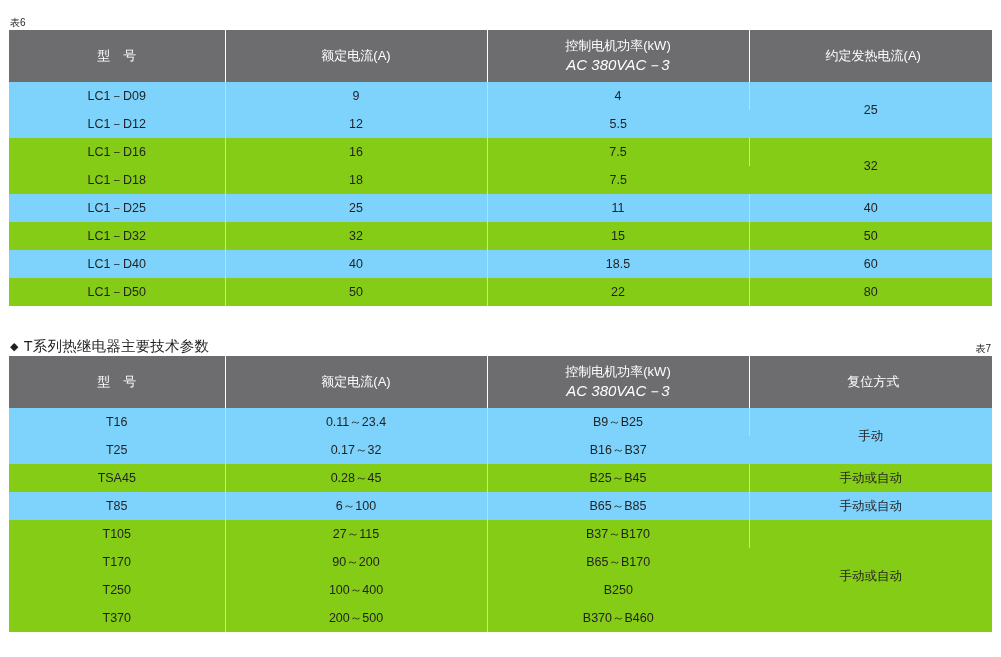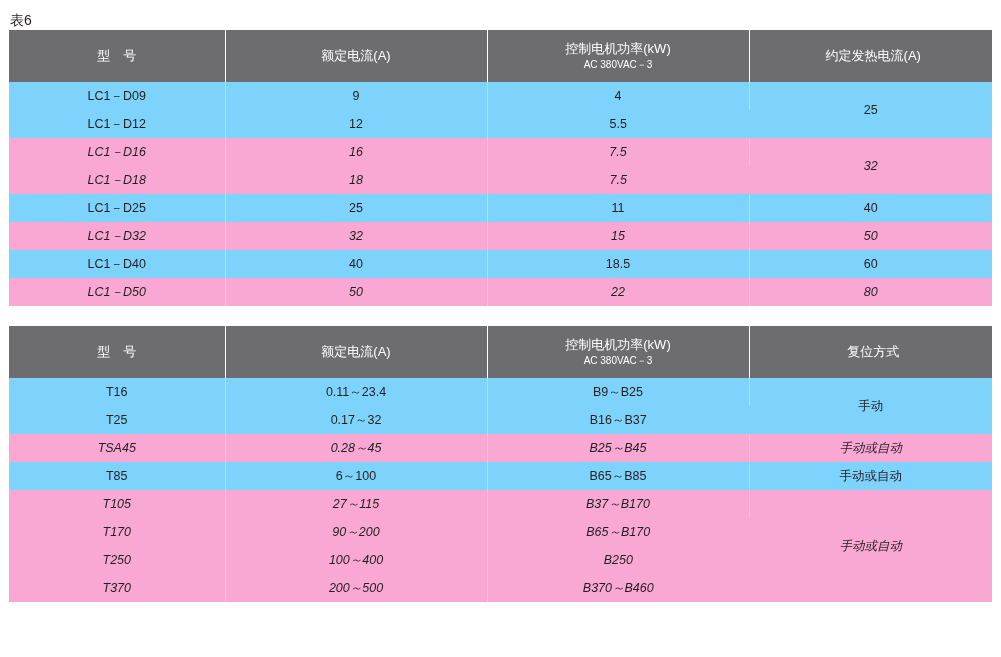--- a/index.html
+++ b/index.html
@@ -37,21 +37,21 @@
     letter-spacing: 0.2px;
     white-space: nowrap;
   }
   .diamond {
     font-size: 11px;
     margin-right: 5px;
     position: relative;
     top: -1px;
   }
   .table-no {
-    font-size: 14px;
+    font-size: 10px;
     color: #231f20;
     padding-right: 2px;
   }
   table.spec {
     border-collapse: collapse;
     width: 983px;
     margin-left: 9px;
     table-layout: fixed;
   }
   table.spec thead th {
@@ -69,28 +69,28 @@
   table.spec tbody td {
     font-size: 12.5px;
     height: 28px;
     text-align: center;
     vertical-align: middle;
     border-right: 1px solid #d9d2d3;
     color: #231f20;
     padding: 0 2px;
   }
   table.spec tbody td:last-child { border-right: none; }
-  table.spec tbody tr.alt td { background: #f9a8d4; font-style: italic; }
+  table.spec tbody tr.alt td { background: #84cc16; }
   table.spec tbody tr.plain td { background: #7dd3fc; }
   .col1 { width: 216px; }
   .col2 { width: 262px; }
   .col3 { width: 262px; }
   .col4 { width: 243px; }
   .two-line { line-height: 1.35; }
-  .sub { font-size: 10px; }
+  .sub { font-size: 15px; font-style: italic; }
   .gap-2 { height: 20px; }
   .merge-cell { vertical-align: middle; }
 </style>
 </head>
 <body>
 
 <div class="page">
 
   <div class="section">
     <div class="section-head">
@@ -164,20 +164,26 @@
           <td>22</td>
           <td>80</td>
         </tr>
       </tbody>
     </table>
   </div>
 
   <div class="gap-2"></div>
 
   <div class="section">
+    <div class="section-head">
+      <div class="section-title">
+        <span class="diamond">◆</span><span>T系列热继电器主要技术参数</span>
+      </div>
+      <div class="table-no">表7</div>
+    </div>
 
     <table class="spec">
       <colgroup>
         <col class="col1">
           <col class="col2">
           <col class="col3">
           <col class="col4">
       </colgroup>
       <thead>
         <tr>

